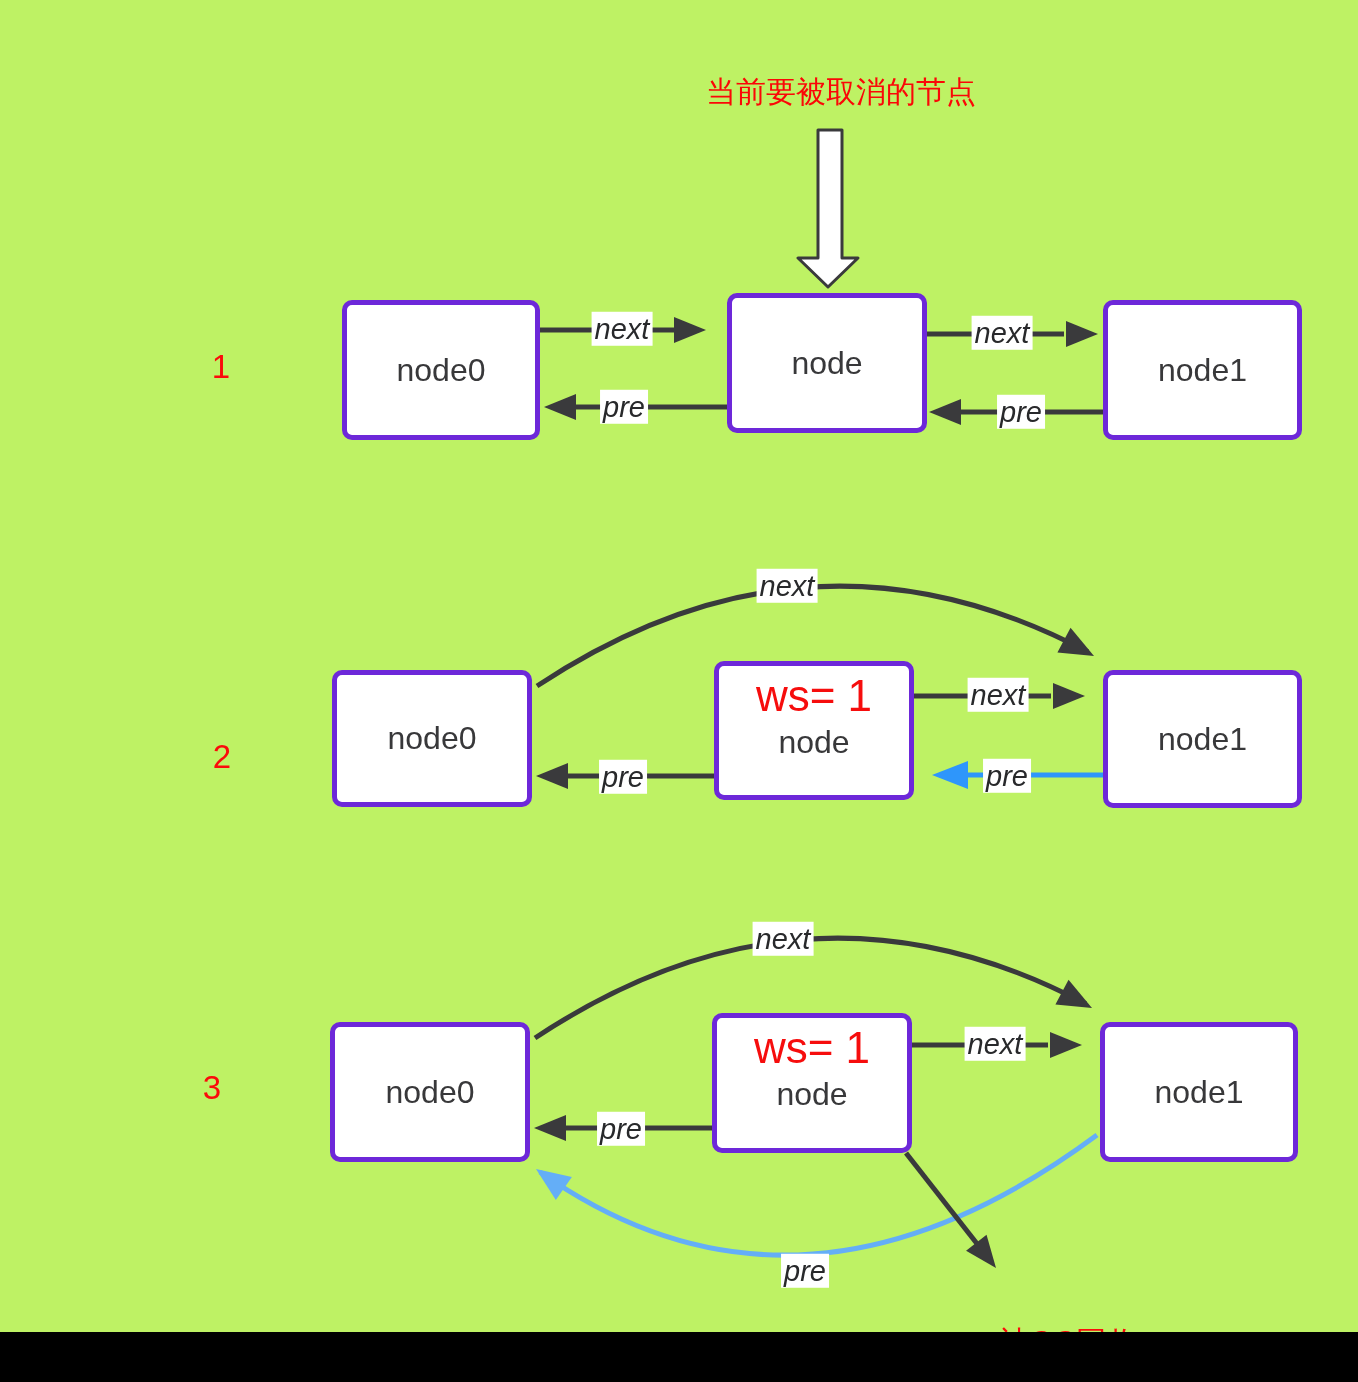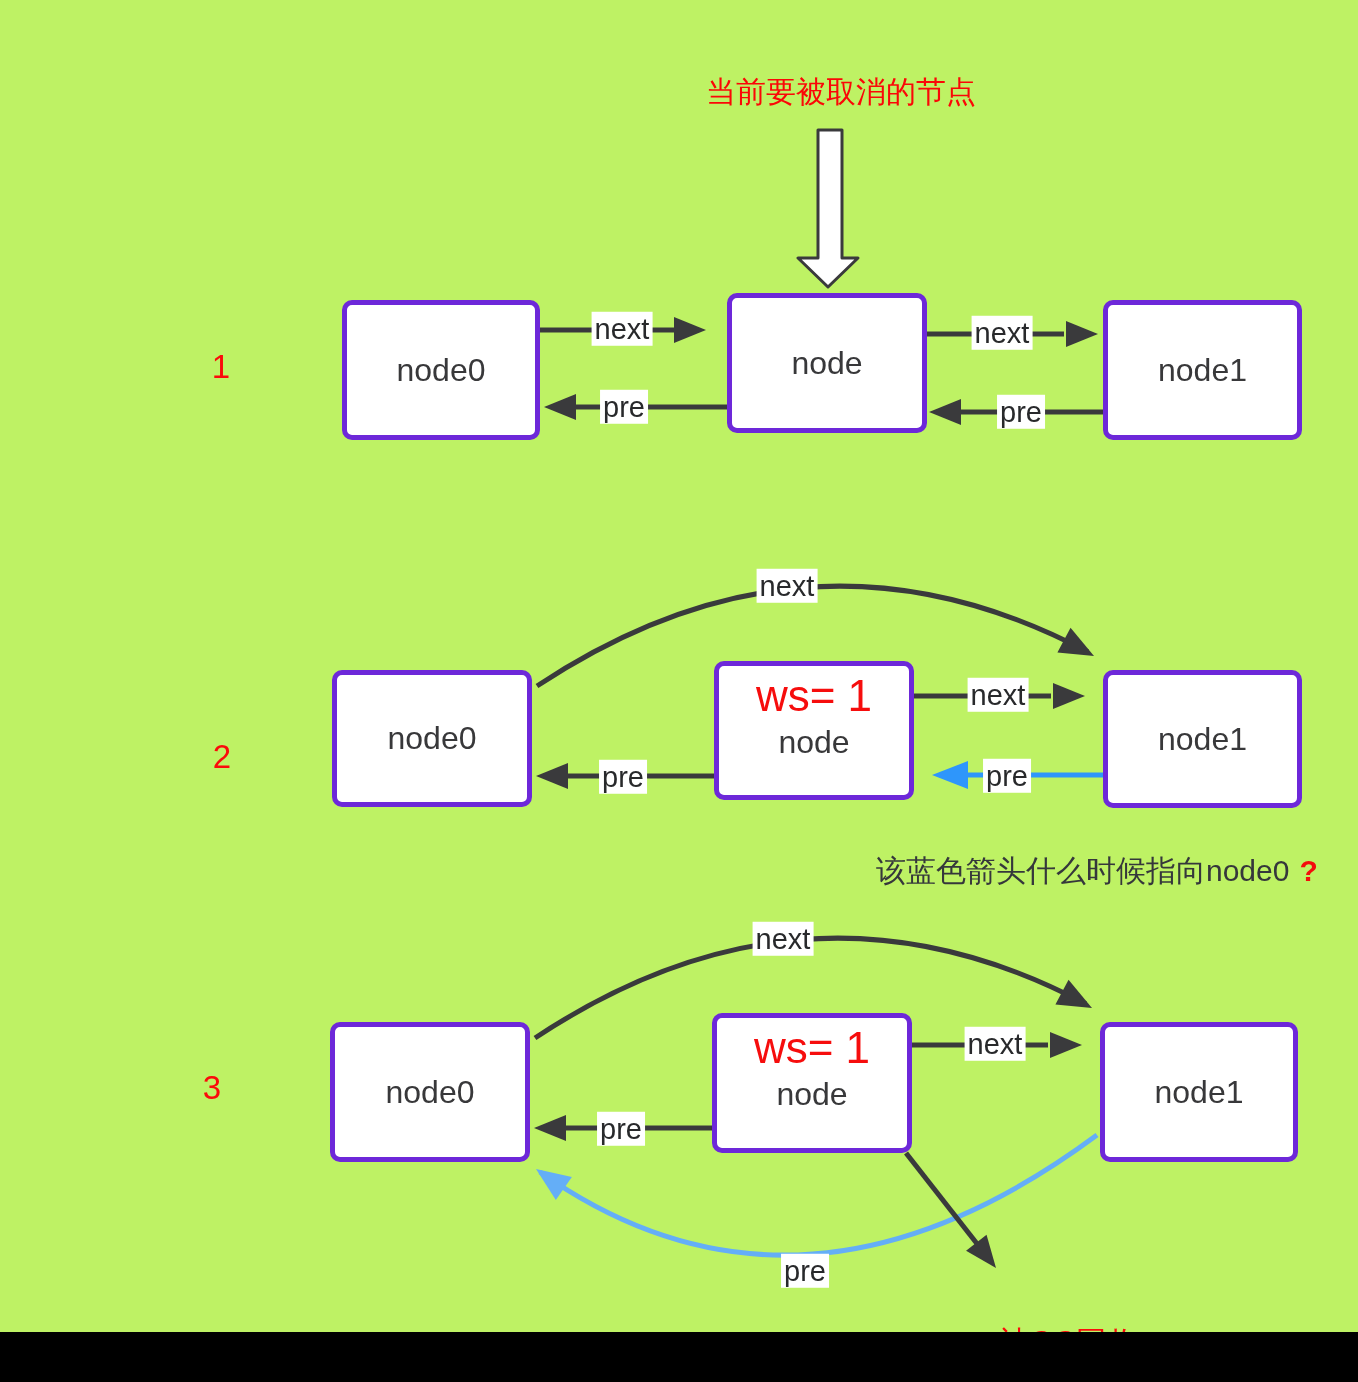--- a/index.html
+++ b/index.html
@@ -6,21 +6,21 @@
   body{font-family:"Liberation Sans","DejaVu Sans",sans-serif;}
   .stage{position:relative;width:1358px;height:1332px;background:#bef264;overflow:hidden;}
   .stage svg{position:absolute;left:0;top:0;}
   .box{position:absolute;box-sizing:border-box;background:#fff;border:5px solid #6d28d9;
        border-radius:10px;display:flex;flex-direction:column;align-items:center;justify-content:center;
        font-size:32px;color:#38383a;}
   .box.ws-box{padding-bottom:30px;}
   .box .ws{color:#f60d0d;font-size:44px;line-height:1.2;}
   .box .nm{line-height:1.2;}
   .elabel{position:absolute;transform:translate(-50%,-50%);background:#fff;color:#28292b;
-          font-size:29px;line-height:1.12;padding:1px 3px;white-space:nowrap;}
+          font-size:29px;line-height:1.12;padding:1px 3px;white-space:nowrap;font-style:italic;}
   .rownum{position:absolute;transform:translate(-50%,-50%);color:#fb0b0b;font-size:33px;}
   .title{position:absolute;transform:translate(-50%,-50%);color:#fb0707;font-size:30px;white-space:nowrap;}
   .question{position:absolute;left:876px;top:851px;font-size:30px;color:#35373b;white-space:nowrap;}
   .question .mark{color:#f40d0d;font-weight:bold;margin-left:10px;}
   .gc-label{position:absolute;transform:translate(-50%,-50%);color:#fb0b0b;font-size:31px;white-space:nowrap;}
   .dark-line{stroke:#3a3a3c;stroke-width:5;fill:none;}
   .dark-head{fill:#3a3a3c;stroke:none;}
   .blue-line{stroke:#2e96fb;stroke-width:5;fill:none;}
   .blue-head{fill:#2e96fb;stroke:none;}
   .arcblue-line{stroke:#64aef7;stroke-width:5;fill:none;}
@@ -123,23 +123,20 @@
   </div>
   <div class="box" style="left:1103px;top:670px;width:199px;height:138px;">
     <span class="nm">node1</span>
   </div>
 
   <div class="elabel" style="left:787px;top:586px;">next</div>
   <div class="elabel" style="left:998px;top:695px;">next</div>
   <div class="elabel" style="left:1007px;top:776px;">pre</div>
   <div class="elabel" style="left:623px;top:777px;">pre</div>
 
-  <div class="question">
-    <span>该蓝色箭头什么时候指向node0</span><span class="mark">?</span>
-  </div>
 
   <div class="box" style="left:330px;top:1022px;width:200px;height:140px;">
     <span class="nm">node0</span>
   </div>
   <div class="box ws-box" style="left:712px;top:1013px;width:200px;height:140px;">
     <span class="ws">ws= 1</span>
     <span class="nm">node</span>
   </div>
   <div class="box" style="left:1100px;top:1022px;width:198px;height:140px;">
     <span class="nm">node1</span>

